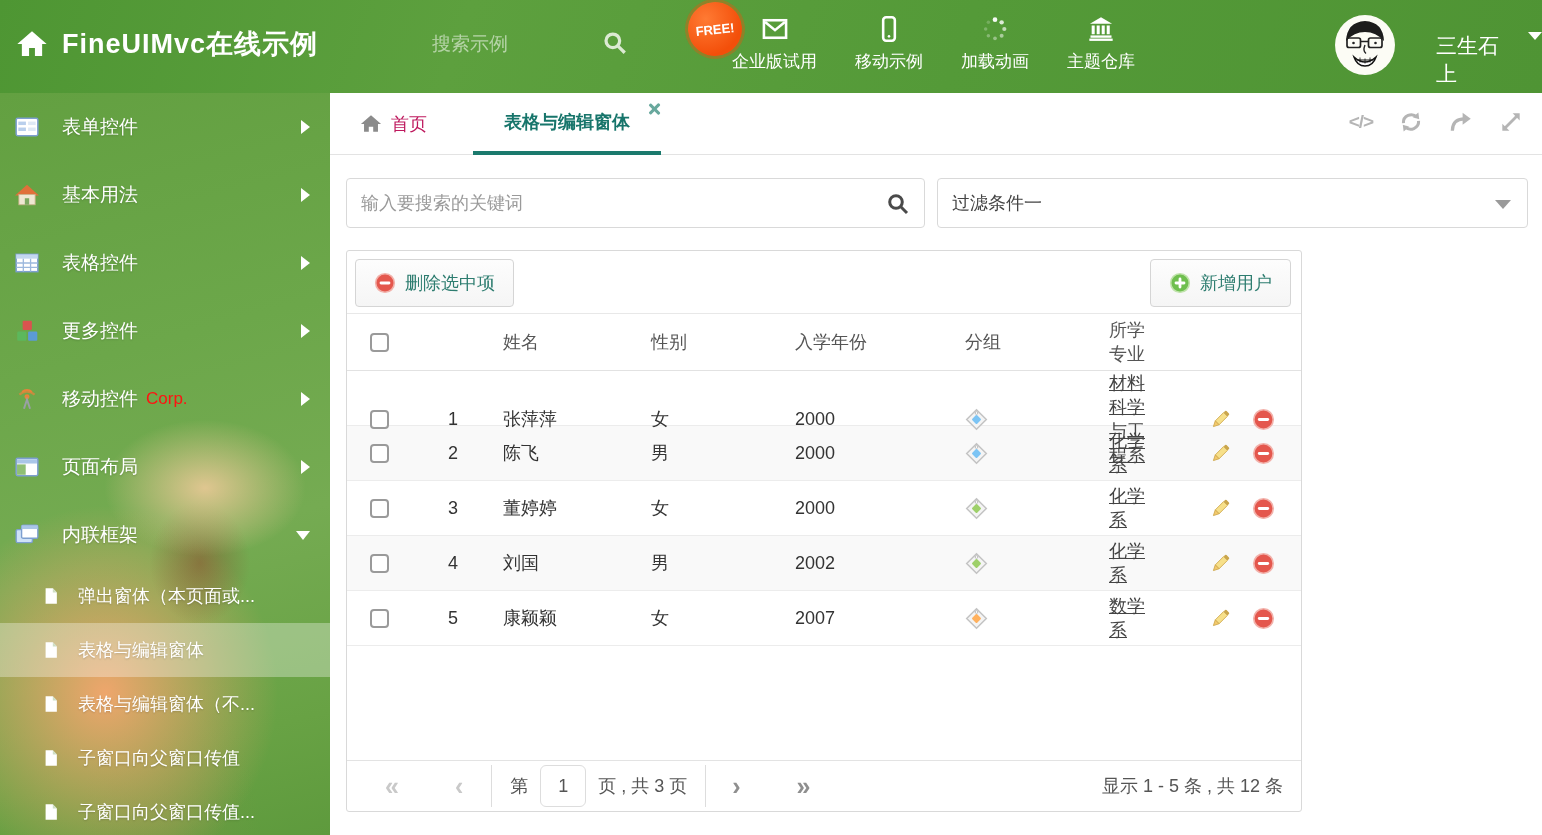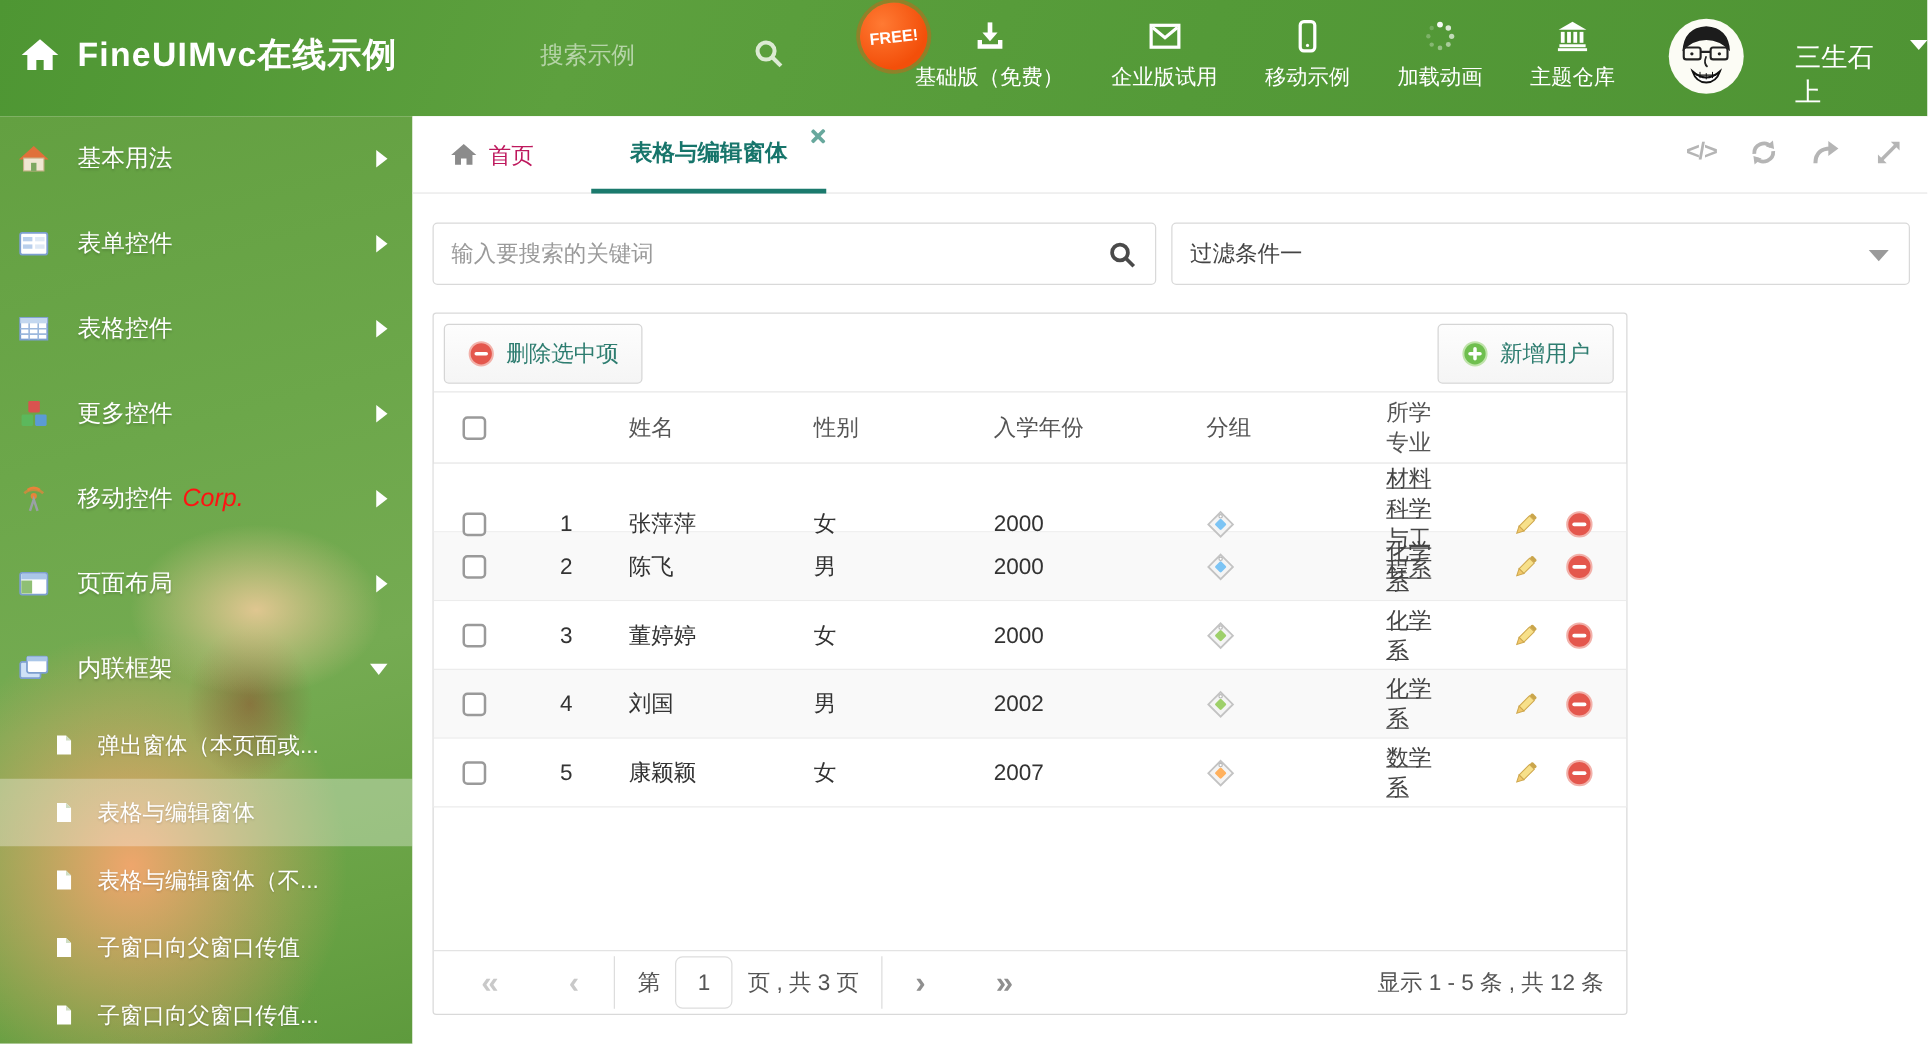--- a/index.html
+++ b/index.html
@@ -31,21 +31,21 @@
     background:
       radial-gradient(140px 95px at 205px 395px, rgba(250,205,160,.8), rgba(250,205,160,0) 72%),
       radial-gradient(70px 85px at 200px 470px, rgba(140,75,45,.55), rgba(140,75,45,0) 72%),
       radial-gradient(240px 260px at 105px 600px, rgba(245,166,110,.95), rgba(245,166,110,0) 72%),
       radial-gradient(120px 200px at 170px 740px, rgba(120,150,70,.5), rgba(120,150,70,0) 75%),
       linear-gradient(165deg,#63a041 0%,#6ca74a 35%,#75ab52 60%,#68a244 85%,#5e9a3d 100%); }
   .snav-item { height:68px; display:flex; align-items:center; padding:0 20px 0 14px; cursor:pointer; }
   .snav-item .s-icon { width:26px; height:26px; margin-right:22px; flex:none; }
   .s-icon svg { width:26px; height:26px; }
   .snav-label { font-size:19px; color:#fff; text-shadow:0 1px 2px rgba(0,0,0,.18); }
-  .snav-badge { font-size:20px; color:#ff1212; margin-left:8px;font-style:italic; }
+  .snav-badge { font-size:17px; color:#ff1212; margin-left:8px; }
   .snav-spacer { flex:1; }
   .chev-r { width:0; height:0; border-top:7px solid transparent; border-bottom:7px solid transparent; border-left:9px solid #fff; }
   .chev-d { width:0; height:0; border-left:7px solid transparent; border-right:7px solid transparent; border-top:9px solid #fff; }
   .ssub-item { height:54px; display:flex; align-items:center; padding:0 14px 0 42px; cursor:pointer; }
   .ssub-item.active { background:rgba(255,255,255,.32); }
   .ssub-item .f-icon { width:18px; height:18px; margin-right:18px; flex:none; }
   .f-icon svg { width:18px; height:18px; }
   .ssub-label { font-size:18px; color:#fff; text-shadow:0 1px 2px rgba(0,0,0,.18); white-space:nowrap; }
 
   
@@ -132,28 +132,20 @@
     <svg class="hsearch-ic" viewBox="0 0 24 24" fill="none" stroke="#dcead3" stroke-width="3">
         <circle cx="10" cy="10" r="6.3"></circle>
         <line x1="14.8" y1="14.8" x2="21" y2="21"></line>
       </svg>
     <div class="free-badge">
         <span>FREE!</span>
       </div>
 
     <div class="hnav">
       <div class="hnav-item">
-        <svg viewBox="0 0 24 24" fill="#fff">
-            <rect x="10.4" y="2.5" width="3.2" height="7.5"></rect>
-            <polygon points="6.8,9.5 17.2,9.5 12,15.5"></polygon>
-            <path d="M3.5 14.5 v6 h17 v-6 h-3 v3 h-11 v-3 z"></path>
-          </svg>
-        <span class="hnav-label">基础版（免费）</span>
-      </div>
-      <div class="hnav-item">
         <svg viewBox="0 0 24 24" fill="none" stroke="#fff" stroke-width="2.2">
             <rect x="2.5" y="4.5" width="19" height="15"></rect>
             <polyline points="3.5,6 12,13 20.5,6"></polyline>
           </svg>
         <span class="hnav-label">企业版试用</span>
       </div>
       <div class="hnav-item">
         <svg viewBox="0 0 24 24" fill="none" stroke="#fff" stroke-width="2.2">
             <rect x="7" y="2" width="10" height="20" rx="2.5"></rect>
             <circle cx="12" cy="18.3" r="1.1" fill="#fff" stroke="none"></circle>
@@ -206,37 +198,37 @@
     </div>
     <div class="huser">
       <span>三生石上</span>
       <span class="caret-down"></span>
     </div>
   </div>
 
   <div class="sidebar">
     <div class="snav-item">
       <span class="s-icon"><svg viewBox="0 0 24 24">
-            <polygon points="12,2.5 23,12.5 1,12.5" fill="#e0703a"></polygon>
-            <rect x="4.5" y="11.5" width="15" height="9.5" fill="#efe7d2" stroke="#c9b28a" stroke-width="0.8"></rect>
-            <rect x="10" y="15" width="4" height="6" fill="#7da861"></rect>
-          </svg></span>
-      <span class="snav-label">基本用法</span>
-      <span class="snav-spacer"></span>
-        <span class="chev-r"></span>
-    </div>
-    <div class="snav-item">
-      <span class="s-icon"><svg viewBox="0 0 24 24">
             <rect x="2" y="4" width="20" height="16" rx="1.5" fill="#fff" stroke="#7d9fd0" stroke-width="1.4"></rect>
             <rect x="4" y="7" width="7" height="3.2" fill="#b9cfec"></rect>
             <rect x="13" y="7" width="7" height="3.2" fill="#dfe9f6"></rect>
             <rect x="4" y="12.5" width="7" height="3.2" fill="#b9cfec"></rect>
             <rect x="13" y="12.5" width="7" height="3.2" fill="#dfe9f6"></rect>
           </svg></span>
       <span class="snav-label">表单控件</span>
+      <span class="snav-spacer"></span>
+        <span class="chev-r"></span>
+    </div>
+    <div class="snav-item">
+      <span class="s-icon"><svg viewBox="0 0 24 24">
+            <polygon points="12,2.5 23,12.5 1,12.5" fill="#e0703a"></polygon>
+            <rect x="4.5" y="11.5" width="15" height="9.5" fill="#efe7d2" stroke="#c9b28a" stroke-width="0.8"></rect>
+            <rect x="10" y="15" width="4" height="6" fill="#7da861"></rect>
+          </svg></span>
+      <span class="snav-label">基本用法</span>
       <span class="snav-spacer"></span>
         <span class="chev-r"></span>
     </div>
     <div class="snav-item">
       <span class="s-icon"><svg viewBox="0 0 24 24">
             <rect x="2" y="4" width="20" height="16" fill="#fff" stroke="#7d9fd0" stroke-width="1.4"></rect>
             <rect x="2" y="4" width="20" height="4" fill="#c3d7ef"></rect>
             <path d="M2 12 h20 M2 16 h20 M8.6 8 v12 M15.3 8 v12" stroke="#9cb8dd" stroke-width="1.2"></path>
           </svg></span>
       <span class="snav-label">表格控件</span>

